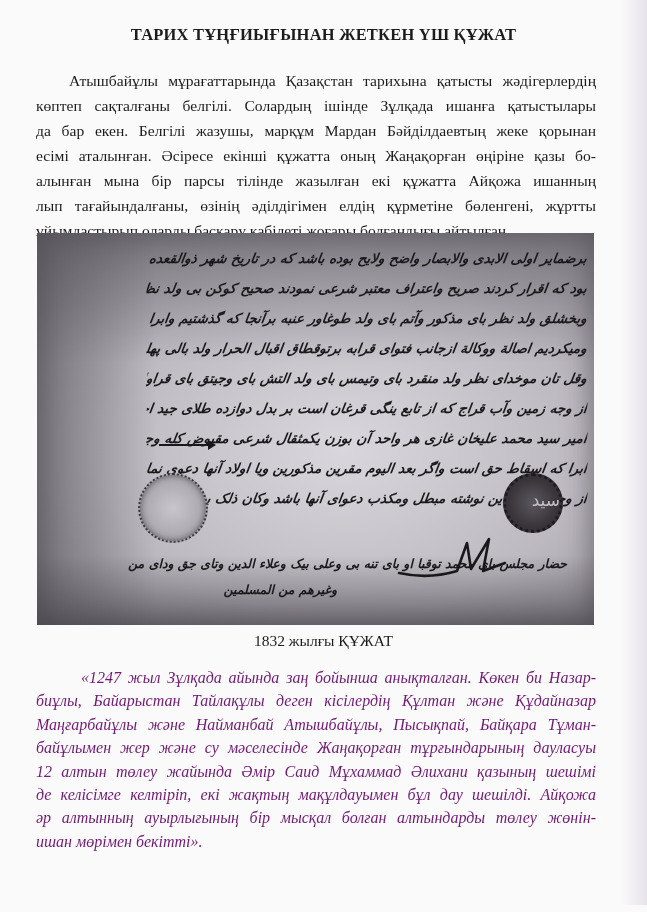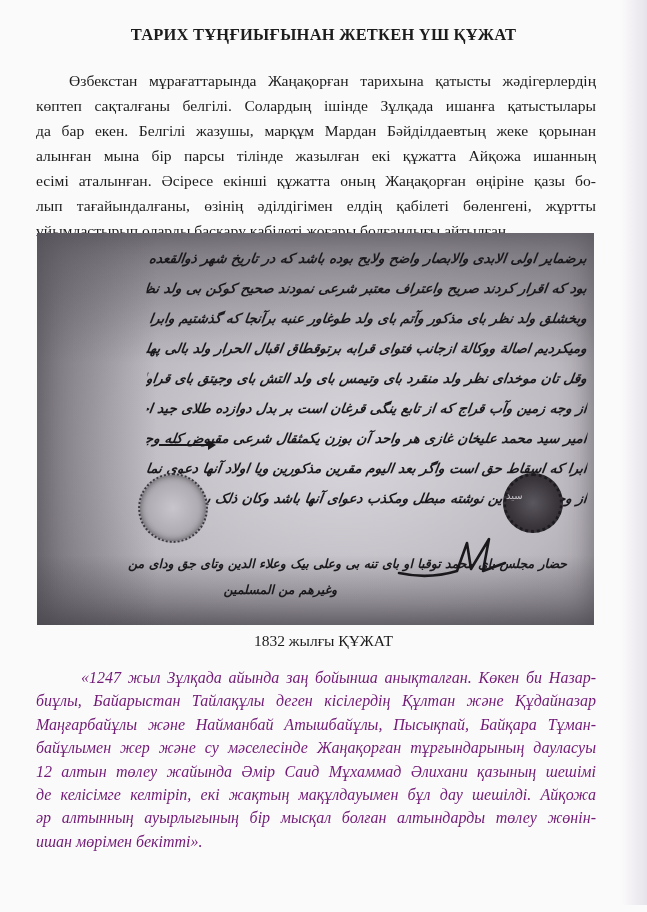--- a/index.html
+++ b/index.html
@@ -134,23 +134,23 @@
       left: 466px;
       top: 240px;
       width: 54px;
       height: 54px;
       border: 3px dotted #1e1b20;
       background: radial-gradient(circle, #5b575e 0%, #3a363c 60%, #2a272c 100%);
     }
     .seal-right .seal-text {
       position: absolute;
       left: 0; right: 0; top: 14px;
-      text-align: left;
+      text-align: right;
       font-family: "DejaVu Sans", sans-serif;
-      font-size: 10px;
+      font-size: 17px;
       color: #c4c0c7;
       direction: rtl;
     }
     .signature {
       position: absolute;
       left: 100px;
       top: 318px;
       width: 430px;
       direction: rtl;
       font-family: "DejaVu Sans", sans-serif;
@@ -198,26 +198,26 @@
     .quote .line.last { text-align-last: left; }
   </style>
 </head>
 <body>
 
 <div class="gutter-shadow"></div>
 
 <h1 class="page-title" style="margin:0;font-weight:bold;">ТАРИХ ТҰҢҒИЫҒЫНАН ЖЕТКЕН ҮШ ҚҰЖАТ</h1>
 
 <div class="intro">
-  <span class="line first">Өзбекстан мұрағаттарында Жаңақорған тарихына қатысты жәдігерлердің</span>
+  <span class="line first">Атышбайұлы мұрағаттарында Қазақстан тарихына қатысты жәдігерлердің</span>
   <span class="line">көптеп сақталғаны белгілі. Солардың ішінде Зұлқада ишанға қатыстылары</span>
   <span class="line">да бар екен. Белгілі жазушы, марқұм Мардан Бәйділдаевтың жеке қорынан</span>
+  <span class="line">есімі аталынған. Әсіресе екінші құжатта оның Жаңақорған өңіріне қазы бо-</span>
   <span class="line">алынған мына бір парсы тілінде жазылған екі құжатта Айқожа ишанның</span>
-  <span class="line">есімі аталынған. Әсіресе екінші құжатта оның Жаңақорған өңіріне қазы бо-</span>
-  <span class="line">лып тағайындалғаны, өзінің әділдігімен елдің қабілеті бөленгені, жұртты</span>
+  <span class="line">лып тағайындалғаны, өзінің әділдігімен елдің құрметіне бөленгені, жұртты</span>
   <span class="line last">ұйымдастырып оларды басқару қабілеті жоғары болғандығы айтылған.</span>
 </div>
 
 <div class="photo" aria-label="Photograph of handwritten Persian manuscript with two round seals and a signature">
   <div class="tint-top"></div>
   <div class="tint-left"></div>
   <div class="tint-bottom"></div>
 
   <div class="ms-lines">
     <span class="ms-line">برضمایر اولی الابدی والابصار واضح ولایح بوده باشد که در تاریخ شهر ذوالقعده سنه ۱۲۴۷ یکهزار دوصد چهل هفت</span>

